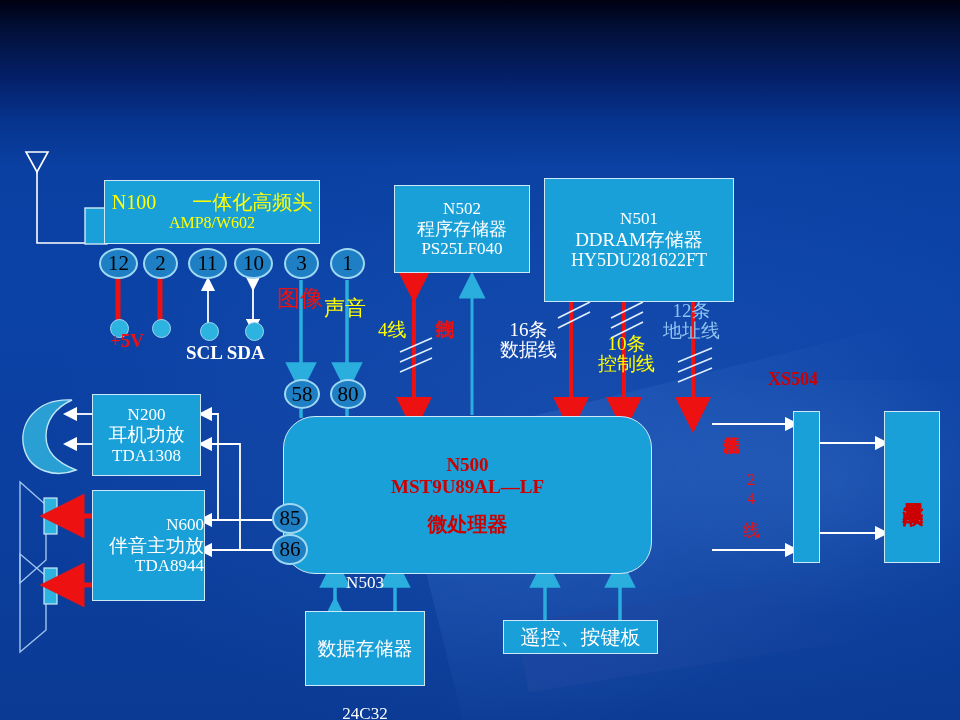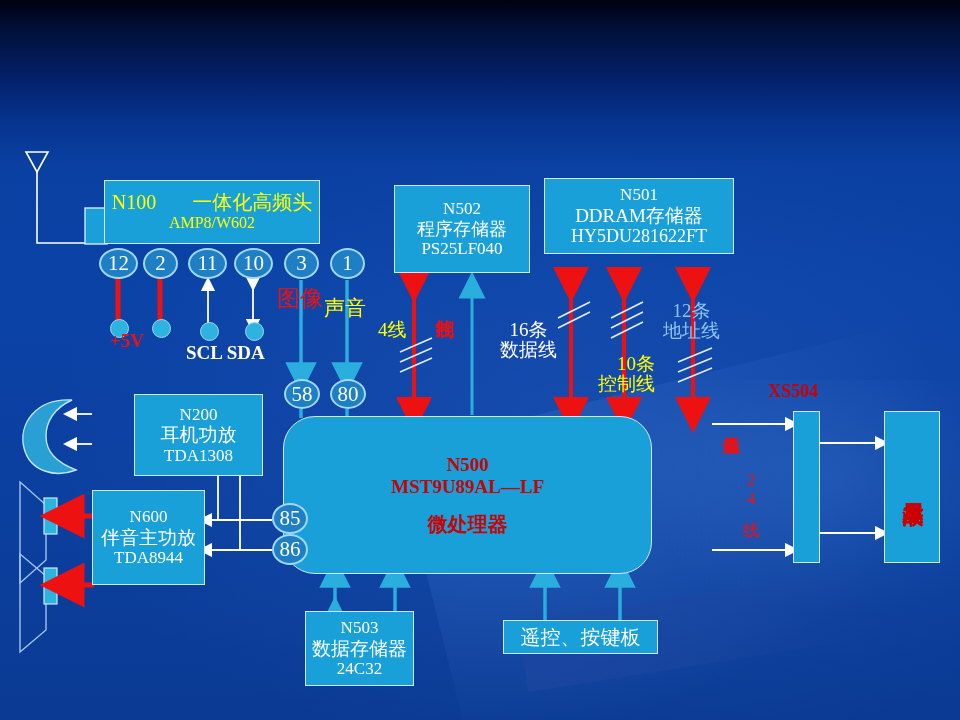--- a/index.html
+++ b/index.html
@@ -38,21 +38,21 @@
   
   .blk{position:absolute;box-sizing:border-box;
     background:#19a0d8;border:1px solid #cfe8f6;
     display:flex;flex-direction:column;align-items:center;justify-content:center;
     text-align:center;line-height:1.14;}
   .blk .ln{display:block;white-space:nowrap;}
 
   
   .pin{position:absolute;box-sizing:border-box;
     background:#1f7fc4;border:2px solid #9fd8f2;border-radius:50%;
-    color:#ffffff;font-size:21px;display:flex;align-items:center;justify-content:center;
+    color:#000000;font-size:21px;display:flex;align-items:center;justify-content:center;
     font-family:"Liberation Serif",serif;}
   .dot{position:absolute;width:17px;height:17px;border-radius:50%;
     background:#2cb3e0;border:1px solid #9fd8f2;}
 
   
   .lbl{position:absolute;white-space:nowrap;line-height:1.05;}
   .vert{writing-mode:vertical-rl;text-orientation:upright;white-space:nowrap;}
 
   svg.ov{position:absolute;left:0;top:0;width:960px;height:720px;overflow:visible;}
 </style>
@@ -173,56 +173,56 @@
     </span>
     <span class="ln" style="font-size:16px;">AMP8/W602</span>
   </div>
 
   <div class="blk" style="left:394px;top:185px;width:136px;height:88px;color:#ffffff;font-size:17px;">
     <span class="ln">N502</span>
     <span class="ln" style="font-size:18px;">程序存储器</span>
     <span class="ln" style="font-size:17px;">PS25LF040</span>
   </div>
 
-  <div class="blk" style="left:544px;top:178px;width:190px;height:76px;color:#ffffff;font-size:17px;">
+  <div class="blk" style="left:544px;top:178px;width:190px;height:124px;color:#ffffff;font-size:17px;">
     <span class="ln">N501</span>
     <span class="ln" style="font-size:19px;">DDRAM存储器</span>
     <span class="ln" style="font-size:18px;">HY5DU281622FT</span>
   </div>
 
   <div class="blk" style="left:283px;top:416px;width:369px;height:158px;color:#cc0000;font-size:19px;font-weight:bold;border-radius:32px;">
     <span class="ln">N500</span>
     <span class="ln">MST9U89AL—LF</span>
     <span class="ln" style="font-size:20px;margin-top:15px;">微处理器</span>
   </div>
 
-  <div class="blk" style="left:92px;top:394px;width:129px;height:82px;color:#ffffff;font-size:17px;margin-left:42px;">
+  <div class="blk" style="left:92px;top:394px;width:109px;height:82px;color:#ffffff;font-size:17px;">
     <span class="ln">N200</span>
     <span class="ln" style="font-size:19px;">耳机功放</span>
     <span class="ln" style="font-size:17px;">TDA1308</span>
   </div>
 
-  <div class="blk" style="left:92px;top:490px;width:113px;height:95px;color:#ffffff;font-size:17px;">
+  <div class="blk" style="left:92px;top:490px;width:113px;height:111px;color:#ffffff;font-size:17px;align-items:flex-end;">
     <span class="ln">N600</span>
     <span class="ln" style="font-size:19px;">伴音主功放</span>
     <span class="ln" style="font-size:17px;">TDA8944</span>
   </div>
 
-  <div class="blk" style="left:305px;top:611px;width:109px;height:75px;color:#ffffff;font-size:17px;">
+  <div class="blk" style="left:305px;top:611px;width:120px;height:75px;color:#ffffff;font-size:17px;gap:45px;">
     <span class="ln">N503</span>
     <span class="ln" style="font-size:19px;">数据存储器</span>
     <span class="ln" style="font-size:17px;">24C32</span>
   </div>
 
   <div class="blk" style="left:503px;top:620px;width:155px;height:34px;color:#ffffff;font-size:20px;">
     <span class="ln">遥控、按键板</span>
   </div>
 
   <div class="blk" style="left:793px;top:411px;width:27px;height:152px;"></div>
-  <div class="lbl" style="left:768px;top:382px;color:#cc0000;font-size:18px;font-weight:bold;">XS504</div>
+  <div class="lbl" style="left:768px;top:370px;color:#cc0000;font-size:18px;font-weight:bold;">XS504</div>
 
   <div class="blk" style="left:884px;top:411px;width:56px;height:152px;color:#cc0000;font-size:21px;font-weight:bold;">
     <span class="vert">液晶显示屏</span>
   </div>
 
   <div class="pin" style="left:99px;top:248px;width:39px;height:31px;">12</div>
   <div class="pin" style="left:143px;top:248px;width:35px;height:31px;">2</div>
   <div class="pin" style="left:188px;top:248px;width:39px;height:31px;">11</div>
   <div class="pin" style="left:234px;top:248px;width:39px;height:31px;">10</div>
   <div class="pin" style="left:284px;top:248px;width:35px;height:31px;">3</div>
@@ -246,21 +246,21 @@
 
   <div class="lbl" style="left:378px;top:320px;color:#ffff00;font-size:19px;">4线</div>
 
   <div class="lbl vert" style="left:435px;top:304px;color:#ee1111;font-size:19px;">控制线</div>
 
   <div class="lbl" style="left:500px;top:320px;color:#ffffff;font-size:19px;text-align:center;">
     <span class="ln">16条</span><br>
     <span class="ln">数据线</span>
   </div>
 
-  <div class="lbl" style="left:598px;top:354px;color:#ffff00;font-size:19px;text-align:right;">
+  <div class="lbl" style="left:598px;top:334px;color:#ffff00;font-size:19px;text-align:center;">
     <span class="ln">10条</span><br>
     <span class="ln">控制线</span>
   </div>
 
   <div class="lbl" style="left:663px;top:301px;color:#8fc4f0;font-size:19px;text-align:center;">
     <span class="ln">12条</span><br>
     <span class="ln">地址线</span>
   </div>
 
   <div class="lbl vert" style="left:722px;top:424px;color:#ee1111;font-size:17px;">低压差动信号</div>

